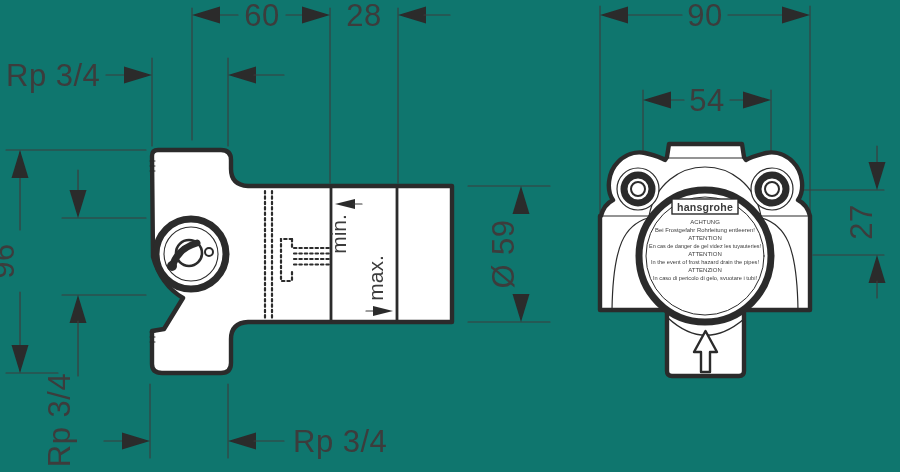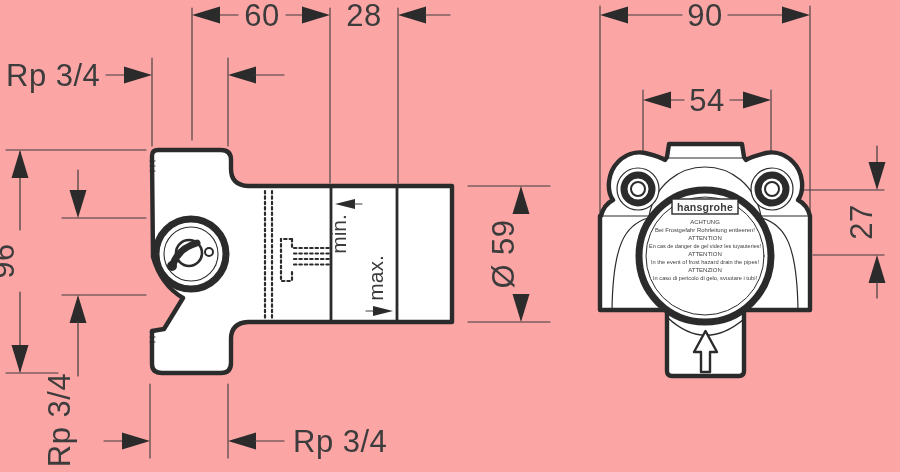--- a/index.html
+++ b/index.html
@@ -1,19 +1,19 @@
 <!DOCTYPE html>
 <html><head>
 <meta charset="utf-8">
 <style>
   html,body{margin:0;padding:0;background:#ffffff;}
   #canvas{
     position:relative;
     width:900px;height:472px;
-    background:#fca5a5;
+    background:#0f766e;
     font-family:"Liberation Sans", sans-serif;
     overflow:hidden;
   }
   svg text{
     font-family:"Liberation Sans", sans-serif;
     fill:#3c3c3c;
   }
   .dimtxt{font-size:31px;letter-spacing:0.5px;}
   .minmax{font-size:21px;}
   .sticker-head{font-size:6px;}

